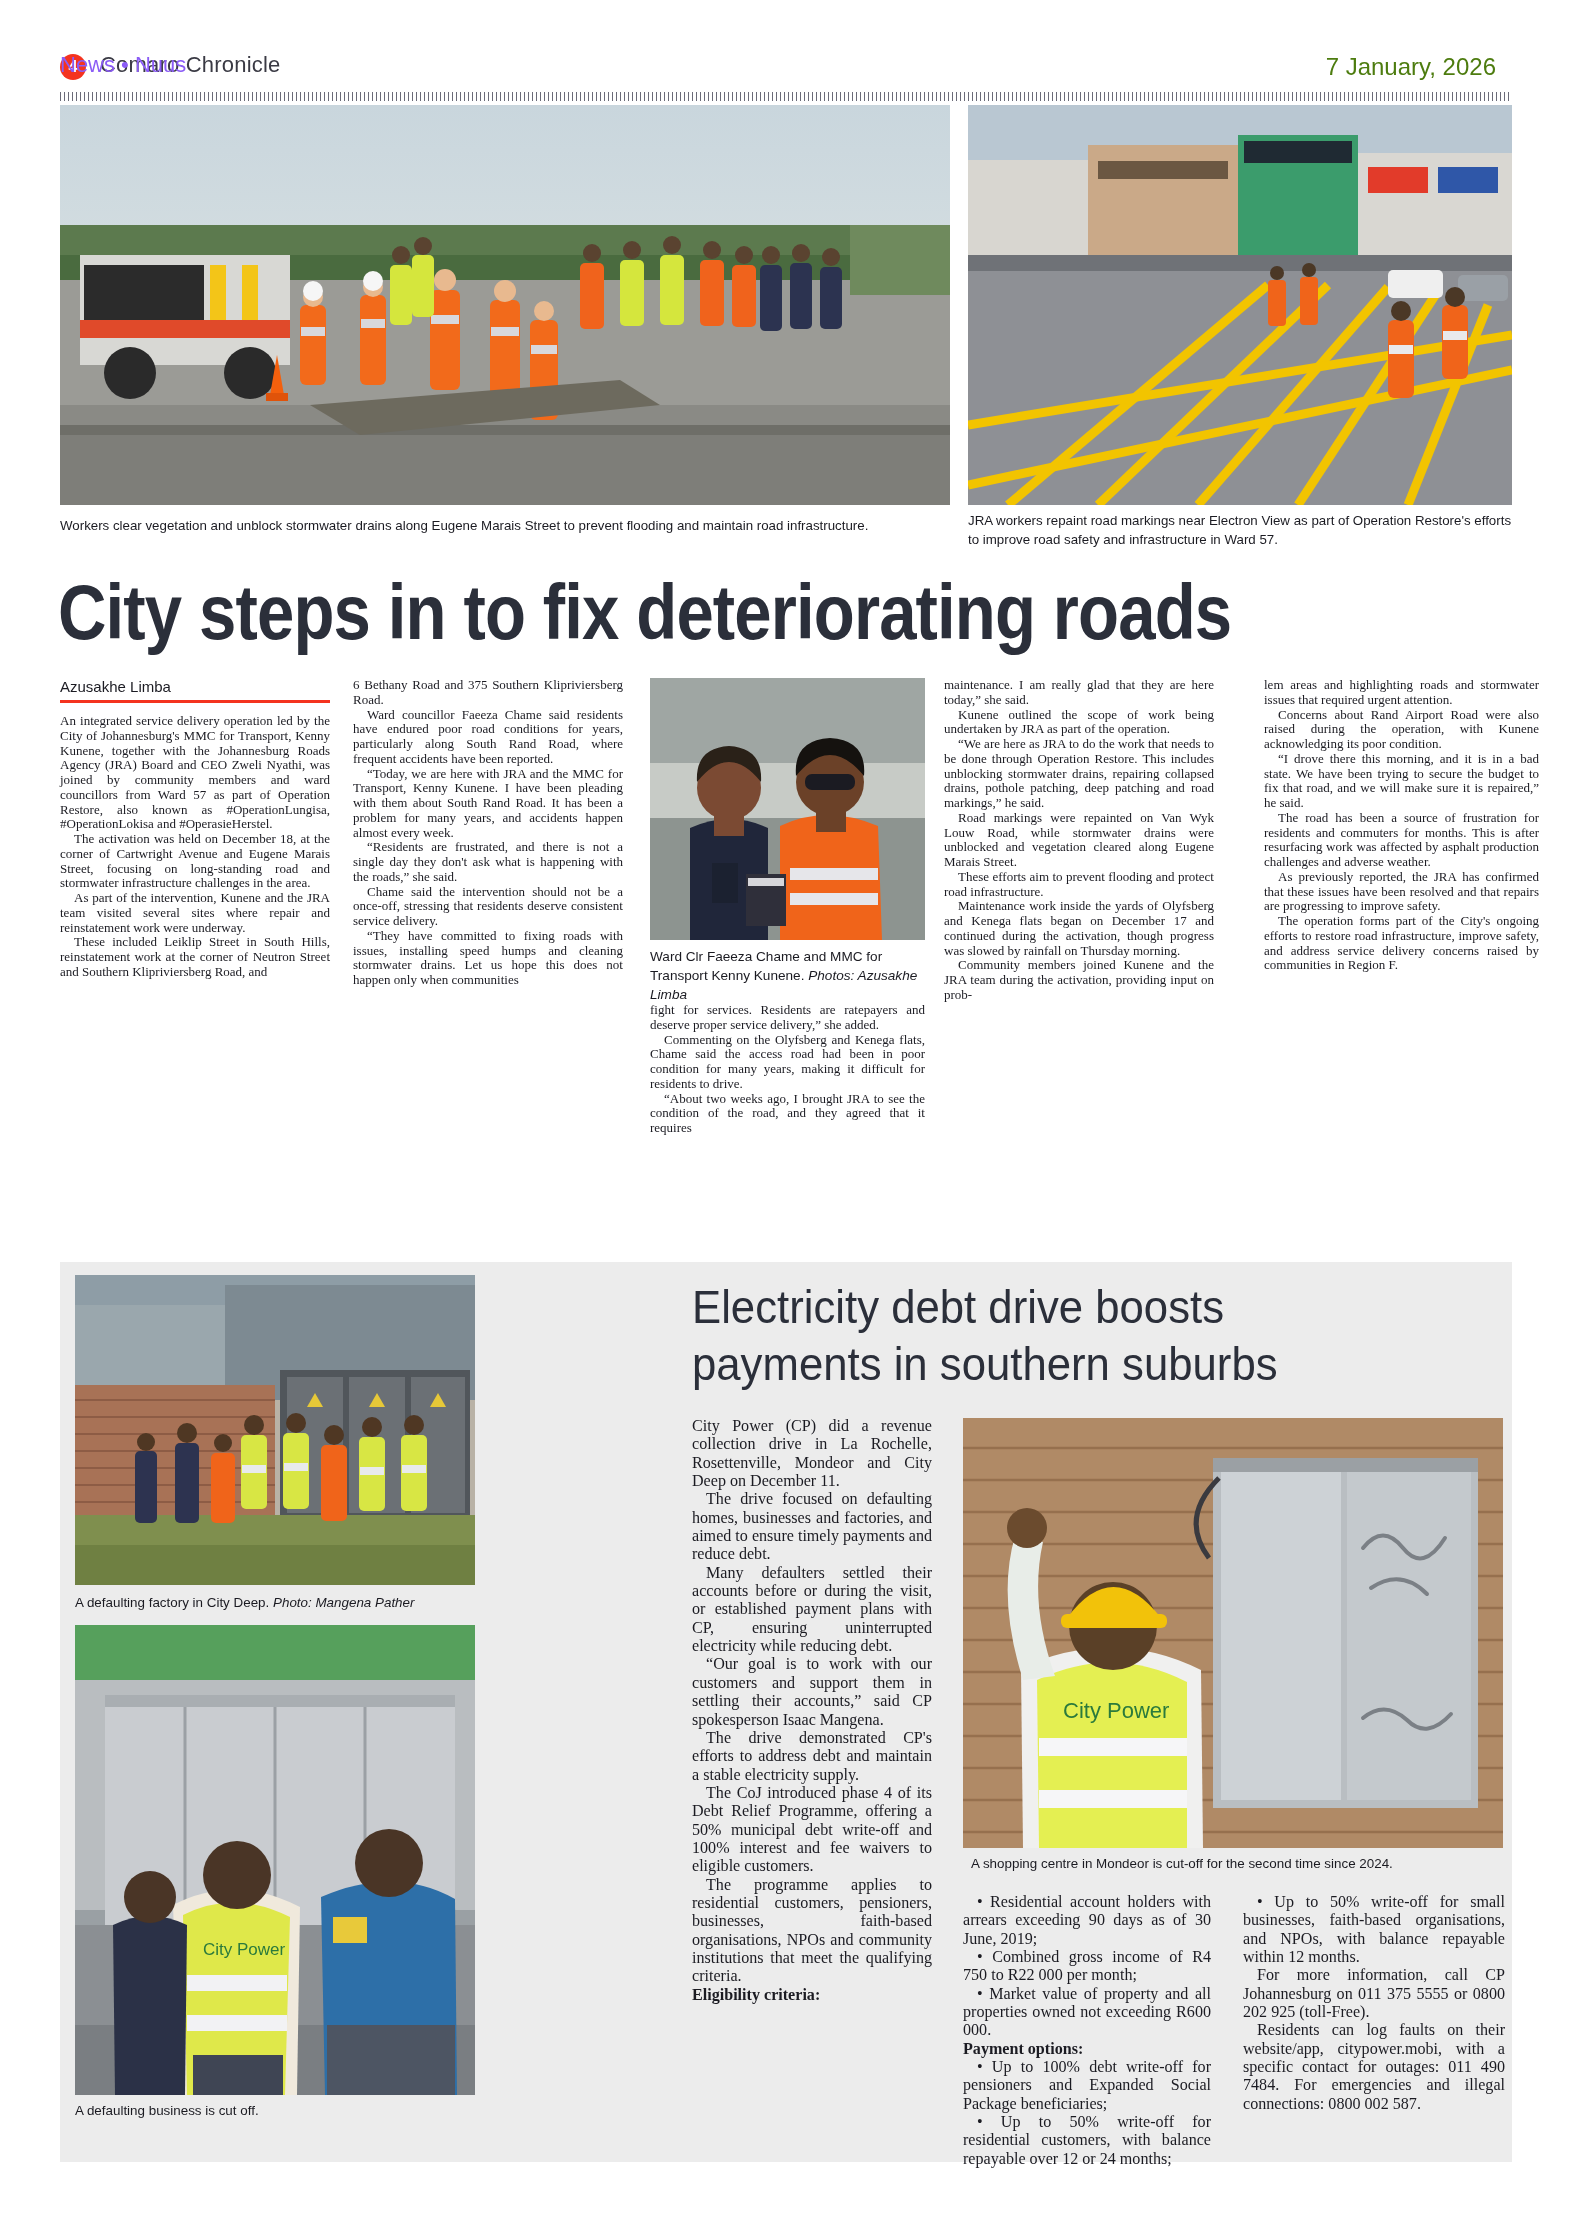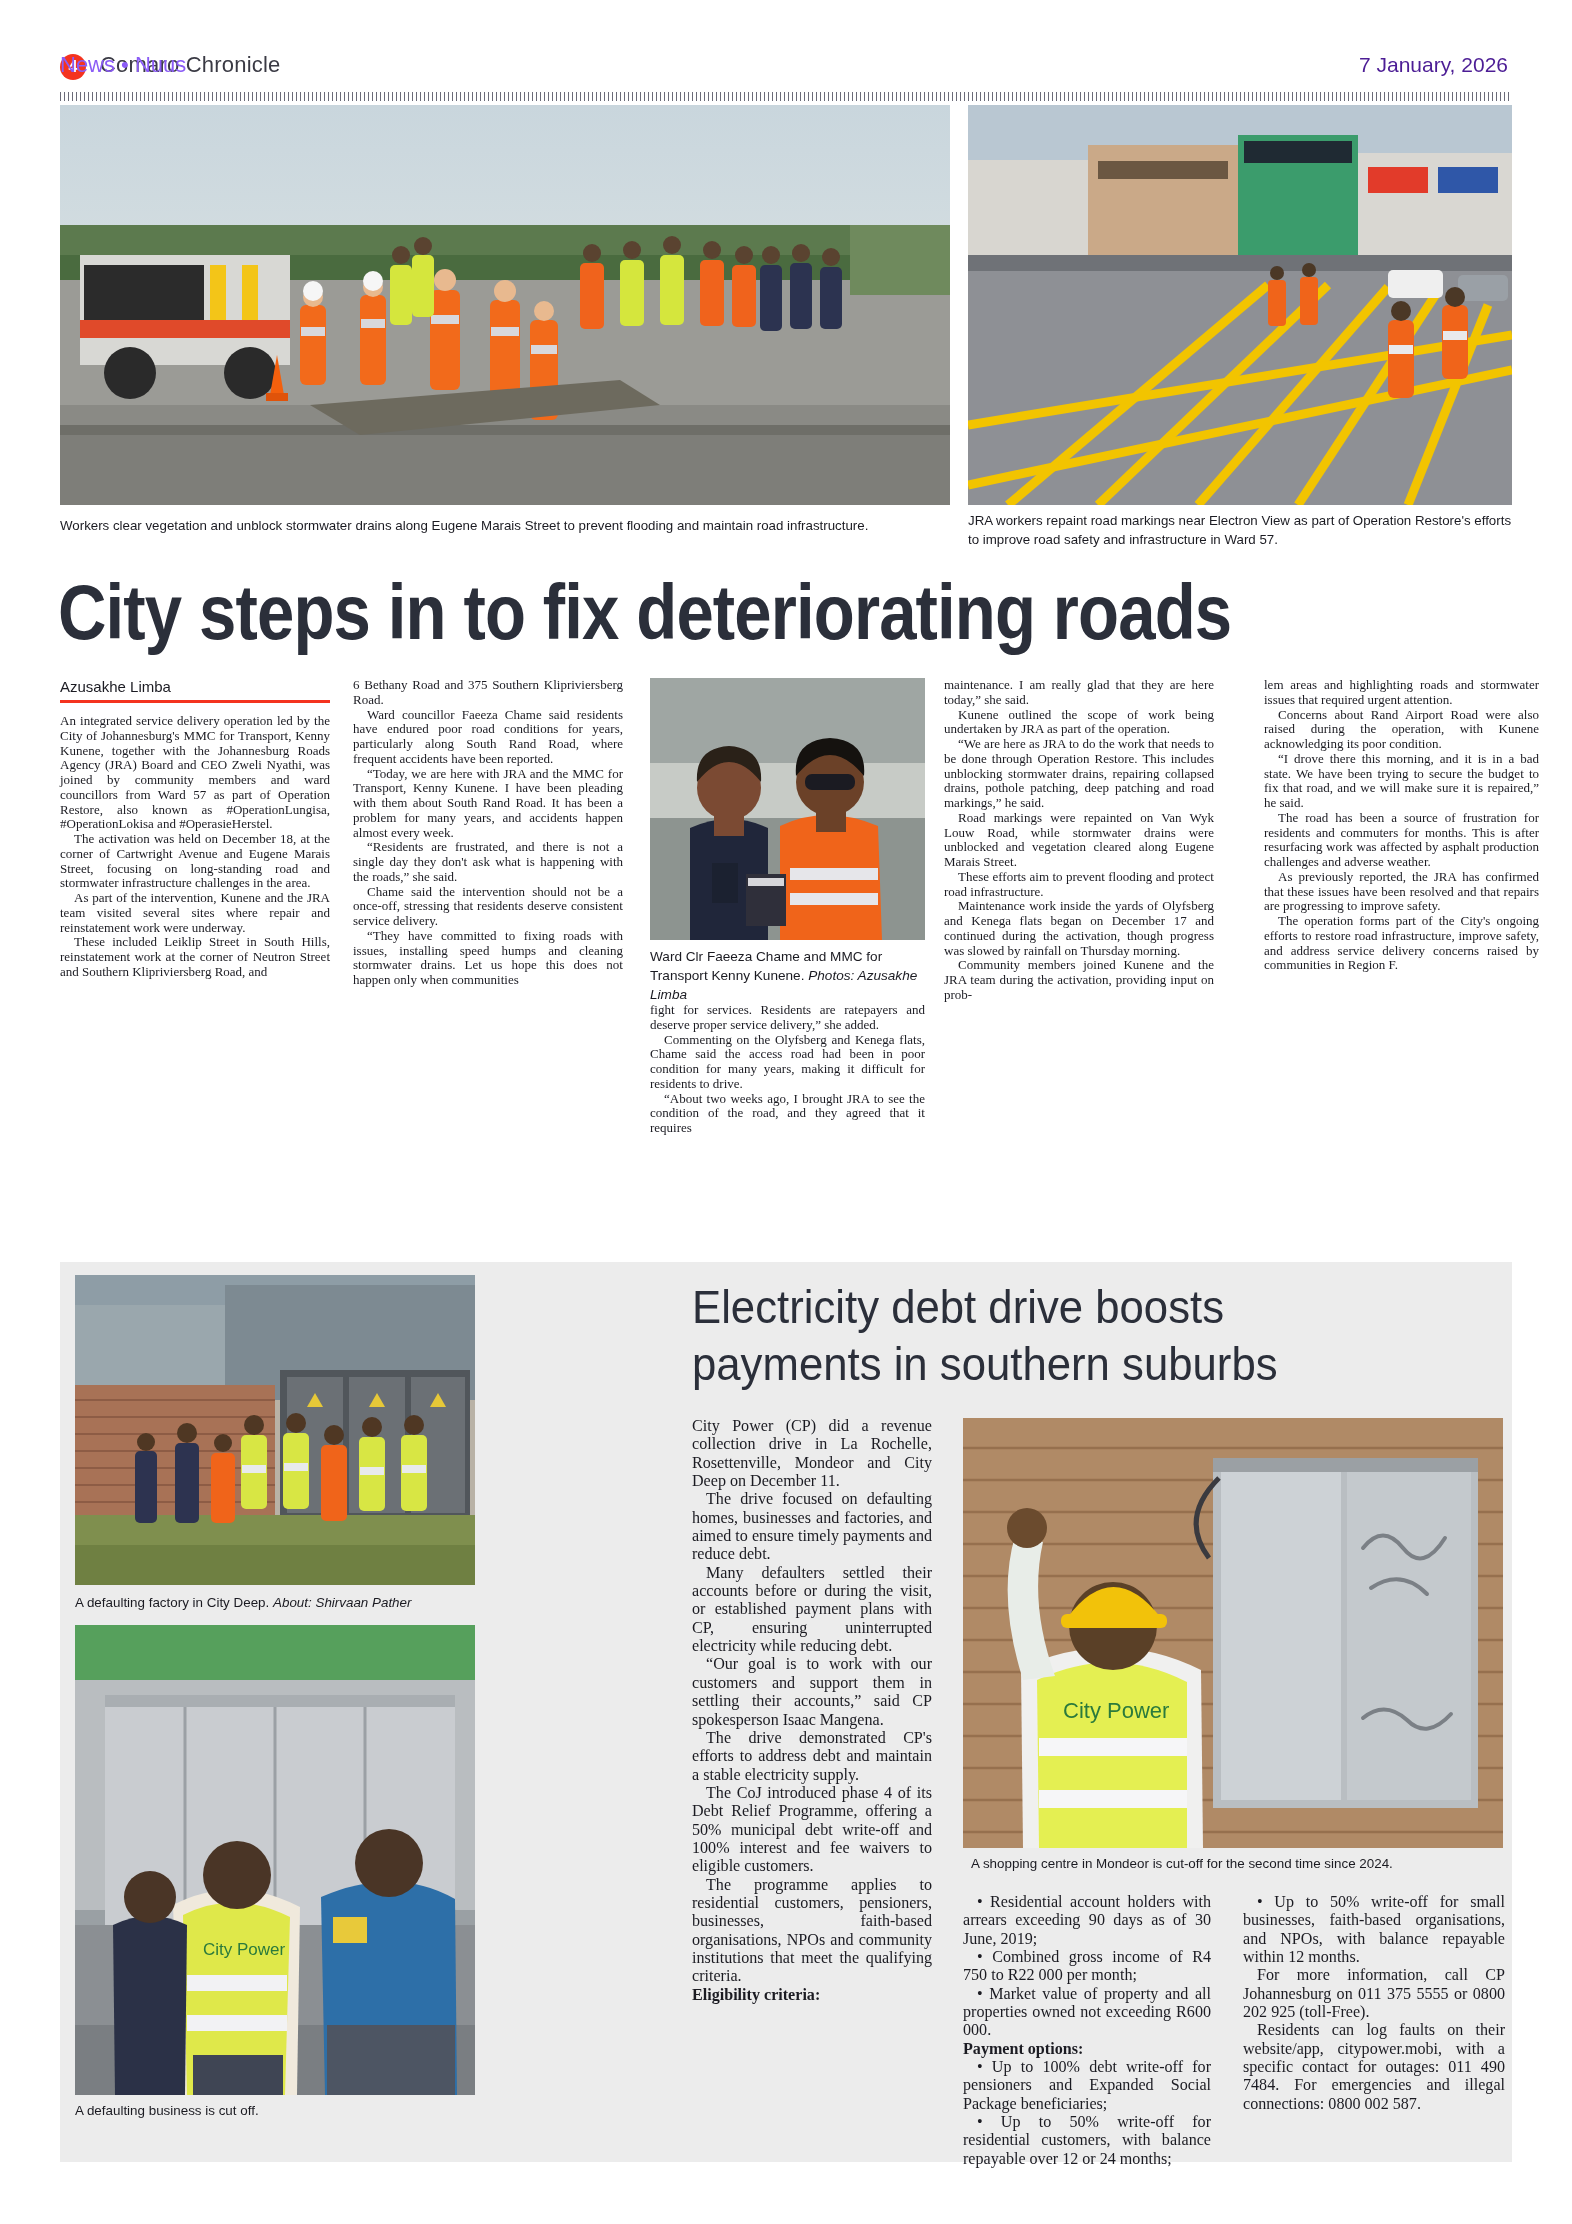--- a/index.html
+++ b/index.html
@@ -24,22 +24,22 @@
   }
   .paper-name{
     position:absolute;left:40px;top:0px;
     font-family:"Liberation Sans",sans-serif;font-size:22px;color:#3a3a44;letter-spacing:.2px;
   }
   .section-name{
     position:absolute;left:0;right:0;top:0px;text-align:left;
     font-family:"Liberation Sans",sans-serif;font-size:22px;color:#8b5cf6;
   }
   .issue-date{
-    position:absolute;right:4px;top:1px;
-    font-family:"Liberation Sans",sans-serif;font-size:21px;color:#4c1d95;
+    position:absolute;right:16px;top:1px;
+    font-family:"Liberation Sans",sans-serif;font-size:24px;color:#4d7c0f;
   }
   .rule-dotted{
     position:absolute;left:60px;top:92px;width:1452px;height:9px;
     background-image:repeating-linear-gradient(to right,#6b6b78 0px,#6b6b78 1px,transparent 1px,transparent 4px);
   }
 
   
   .photo{position:absolute;overflow:hidden;background:#fde047;}
   .photo svg{display:block;width:100%;height:100%;}
   #photo-top-left{left:60px;top:105px;width:890px;height:400px;}
@@ -428,21 +428,21 @@
             <rect x="167" y="190" width="24" height="8"></rect>
             <rect x="209" y="188" width="24" height="8"></rect>
             <rect x="285" y="192" width="24" height="8"></rect>
             <rect x="327" y="190" width="24" height="8"></rect>
           </g>
       </g>
     </svg>
   </div>
   <div id="caption-b1">
     <span>A defaulting factory in City Deep.</span>
-    <span class="credit">About: Shirvaan Pather</span>
+    <span class="credit">Photo: Mangena Pather</span>
   </div>
 
   <div class="photo" id="photo-b2">
     <svg viewBox="0 0 400 470" preserveAspectRatio="none">
       <rect width="400" height="470" fill="#9aa0a4"></rect>
       <rect width="400" height="60" fill="#56a05c"></rect>
       <rect y="55" width="400" height="230" fill="#b9bdc0"></rect>
 
       <rect x="30" y="70" width="350" height="230" fill="#c9ccd0"></rect>
       <g stroke="#9ba0a5" stroke-width="3" fill="none">

